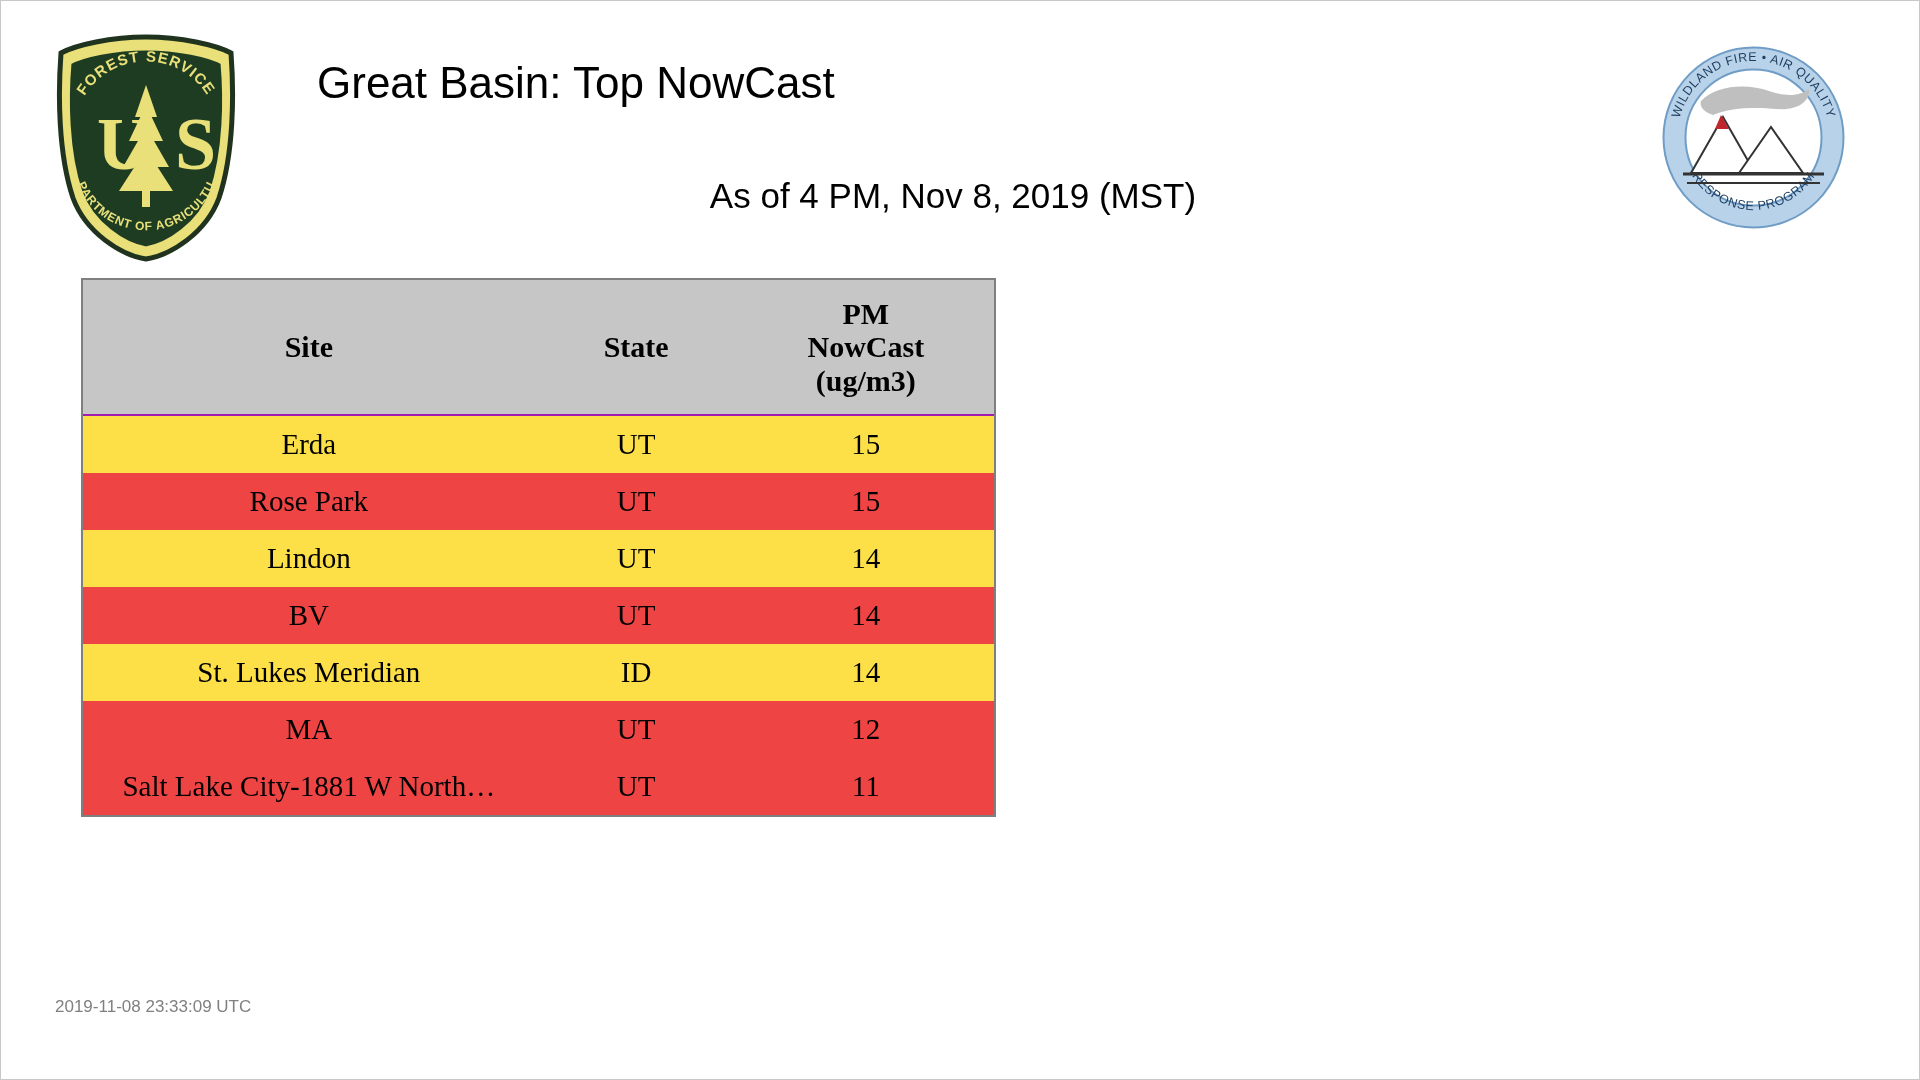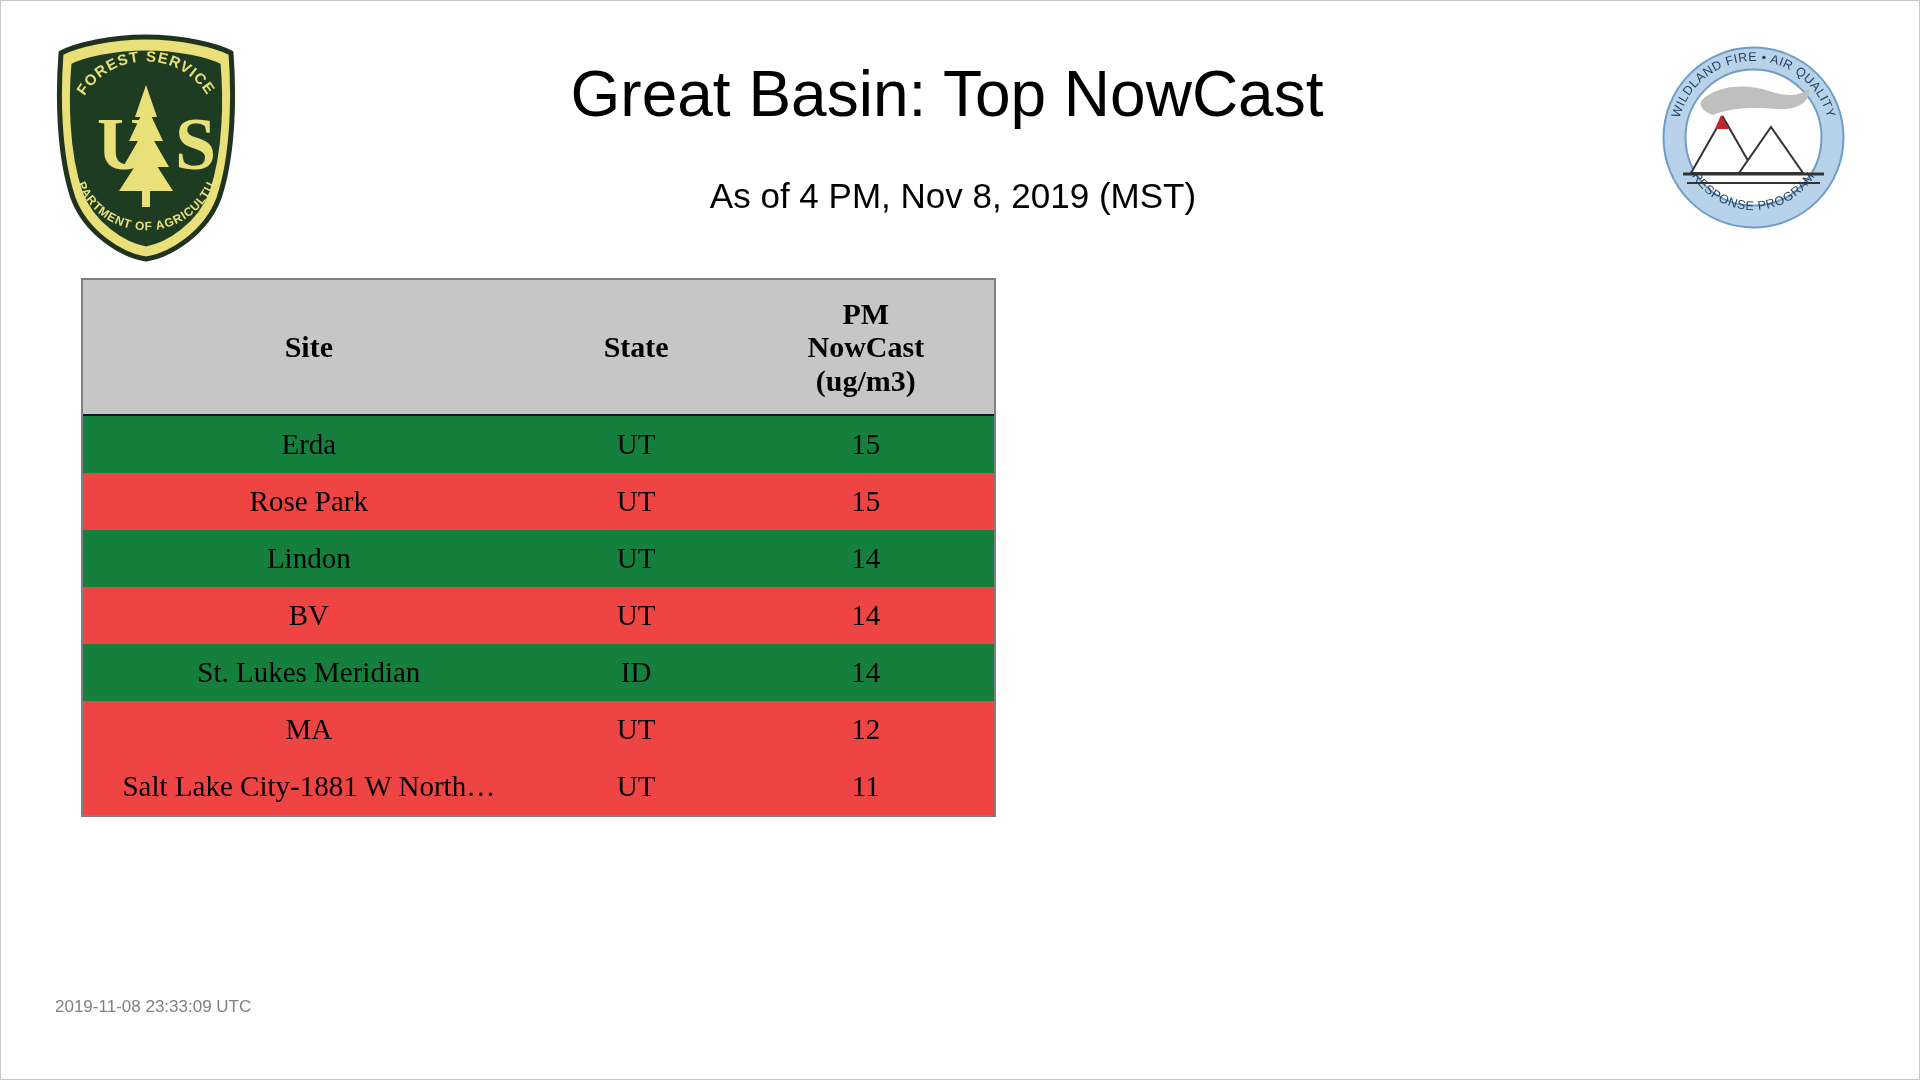--- a/index.html
+++ b/index.html
@@ -20,26 +20,25 @@
     width: 1920px;
     height: 1080px;
     background: #fff;
     border: 1px solid #c8c8c8;
     box-sizing: border-box;
   }
 
   
   .title {
     position: absolute;
-    left: 286px;
+    left: 316px;
     top: 58px;
     width: 1320px;
-    text-align: center;
     font-family: "Liberation Sans", sans-serif;
-    font-size: 64px;
+    font-size: 44px;
     line-height: 1.1;
     color: #000;
     white-space: nowrap;
   }
   .subtitle {
     position: absolute;
     left: 292px;
     top: 175px;
     width: 1320px;
     text-align: center;
@@ -83,38 +82,38 @@
   }
   thead th {
     background: #c6c6c6;
     font-weight: bold;
     font-size: 30px;
     color: #000;
     padding: 8px 4px;
     height: 118px;
     vertical-align: middle;
     text-align: center;
-    border-bottom: 2px solid #0f172a;
+    border-bottom: 2px solid #a21caf;
     line-height: 1.12;
   }
   th.col-site { width: 50%; }
   th.col-state { width: 22%; }
   th.col-pm { width: 28%; }
 
   tbody td {
     font-size: 29px;
     color: #000;
     text-align: center;
     height: 57px;
     padding: 0 4px;
     vertical-align: middle;
     white-space: nowrap;
     overflow: hidden;
   }
-  tbody tr.odd td { background: #15803d; }
+  tbody tr.odd td { background: #fde047; }
   tbody tr.even td { background: #ef4444; }
 
   
   .timestamp {
     position: absolute;
     left: 54px;
     top: 996px;
     font-family: "Liberation Sans", sans-serif;
     font-size: 17px;
     color: #808080;

